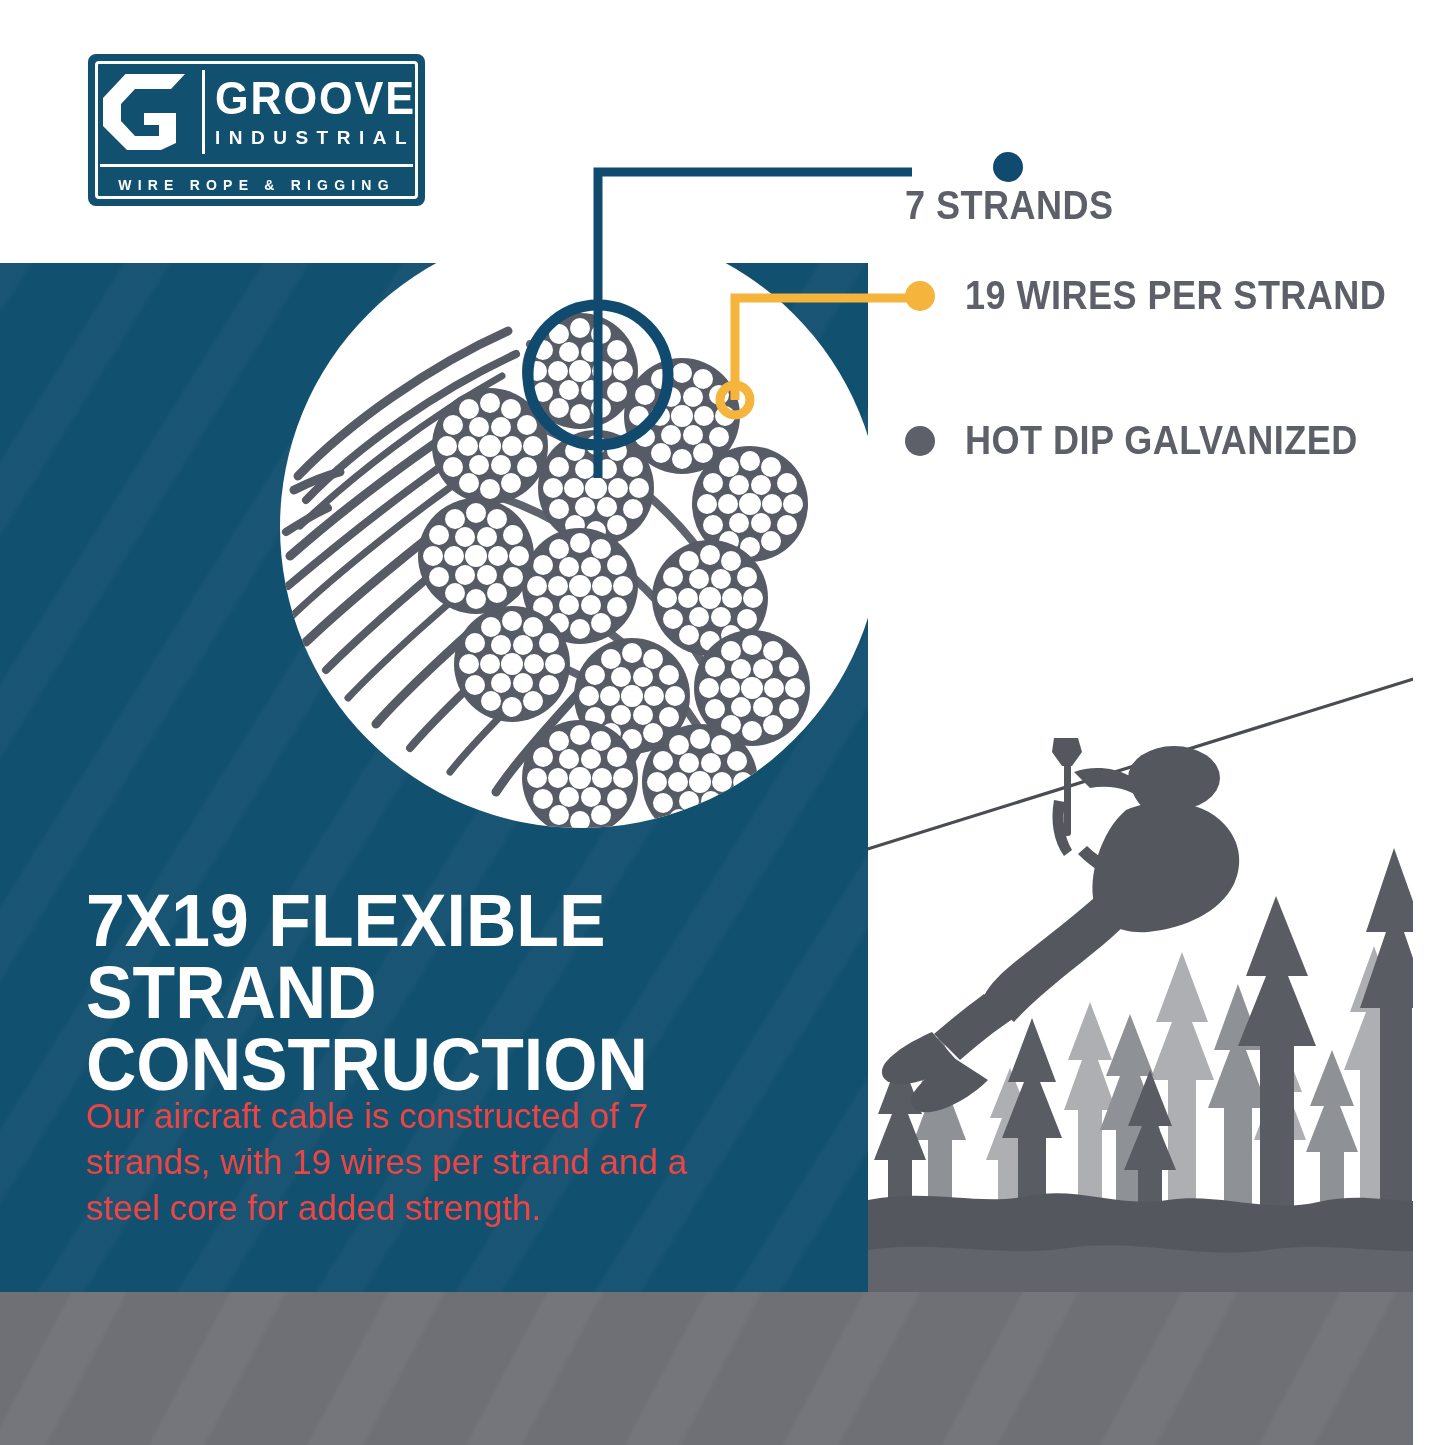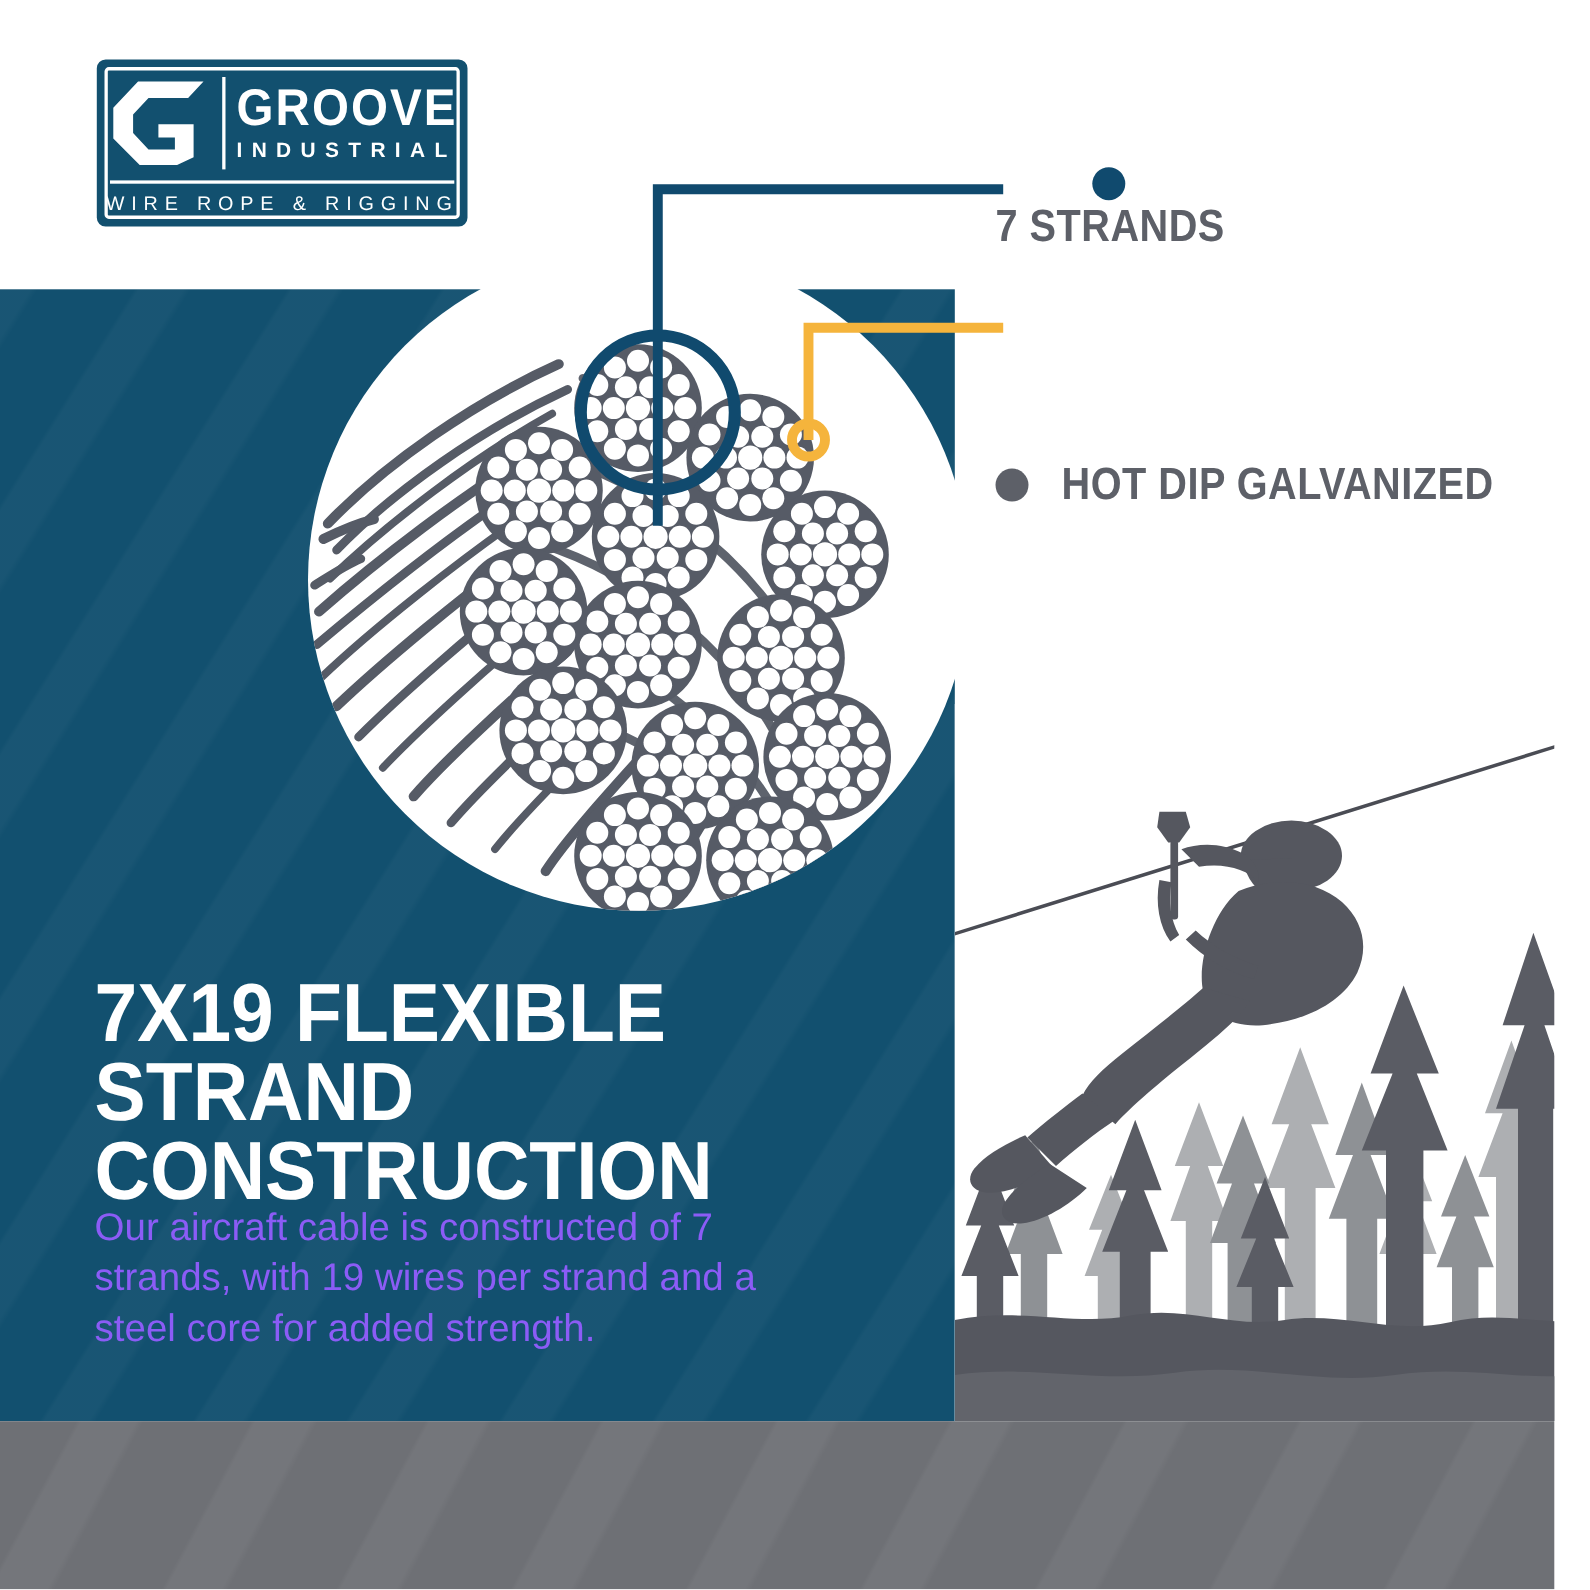--- a/index.html
+++ b/index.html
@@ -13,21 +13,21 @@
   .logo-top{position:absolute;left:10px;top:10px;right:10px;height:96px;display:flex;align-items:center;}
   .logo-mark{width:102px;height:88px;display:flex;align-items:center;justify-content:center;flex:0 0 auto;}
   .logo-div{width:3px;height:84px;background:#ffffff;margin:0 10px 0 2px;flex:0 0 auto;}
   .logo-words{display:flex;flex-direction:column;justify-content:center;flex:1 1 auto;}
   .logo-groove{color:#ffffff;font-weight:bold;font-size:47px;line-height:.96;letter-spacing:2px;
      font-family:"Liberation Sans Narrow","Liberation Sans",sans-serif;transform:scaleX(.92);transform-origin:left center;}
   .logo-industrial{color:#ffffff;font-weight:bold;font-size:19px;letter-spacing:8.5px;margin-top:6px;
      font-family:"Liberation Sans",sans-serif;}
   .logo-rule{position:absolute;left:12px;right:12px;top:110px;height:3px;background:#ffffff;}
   .logo-bottom{position:absolute;left:12px;right:12px;top:114px;height:34px;display:flex;align-items:center;justify-content:center;}
-  .logo-tag{color:#ffffff;font-weight:normal;font-size:18px;letter-spacing:6.2px;white-space:nowrap;}
+  .logo-tag{color:#ffffff;font-weight:bold;font-size:14px;letter-spacing:6.2px;white-space:nowrap;}
 
   
   .blue-panel{position:absolute;left:0;top:263px;width:868px;height:1029px;background:#12506F;overflow:hidden;}
   .blue-panel .waves{position:absolute;inset:-40%;
      background:repeating-linear-gradient(122deg,
         rgba(255,255,255,0.000) 0px,
         rgba(255,255,255,0.000) 26px,
         rgba(255,255,255,0.030) 30px,
         rgba(255,255,255,0.030) 64px,
         rgba(255,255,255,0.000) 70px,
@@ -51,21 +51,21 @@
      font-family:"Liberation Sans Narrow","Liberation Sans",sans-serif;transform:scaleX(.88);transform-origin:left center;}
   #callout-0{left:905px;top:152px;flex-direction:column;}
   #callout-1{left:905px;top:272px;}
   #callout-2{left:905px;top:382px;margin-top:35px;}
 
   
   .headline{position:absolute;left:86px;top:884px;width:760px;color:#ffffff;font-weight:bold;
      font-size:75px;line-height:.96;letter-spacing:0px;
      font-family:"Liberation Sans Narrow","Liberation Sans",sans-serif;transform:scaleX(.93);transform-origin:left top;}
   .headline span{display:block;}
-  .body-copy{position:absolute;left:86px;top:1093px;width:650px;color:#8b5cf6;font-size:35px;line-height:1.32;
+  .body-copy{position:absolute;left:86px;top:1093px;width:650px;color:#ef4444;font-size:35px;line-height:1.32;
      font-family:"Liberation Sans",sans-serif;}
 
   
   .photo{position:absolute;left:868px;top:640px;width:577px;height:652px;overflow:hidden;background:#ffffff;}
   .photo svg{display:block;width:100%;height:100%;}
 
   
   .bottom-bar{position:absolute;left:0;top:1292px;width:1445px;height:153px;background:#6E7075;overflow:hidden;}
   .bottom-bar .waves{position:absolute;inset:-60%;
      background:repeating-linear-gradient(118deg,
@@ -204,20 +204,24 @@
     <polyline points="735,400 735,298 912,298" fill="none" stroke="#F5B43C" stroke-width="9" stroke-linejoin="miter"></polyline>
 
     <circle cx="735" cy="400" r="15" fill="none" stroke="#F5B43C" stroke-width="9"></circle>
   </svg>
 
   <div class="callout" id="callout-0">
     <span class="dot" style="width:30px;height:30px;background:#104A6E;margin-right:30px;"></span>
     <span class="lbl">7 STRANDS</span>
   </div>
 
+  <div class="callout" id="callout-1">
+    <span class="dot" style="width:30px;height:30px;background:#F5B43C;margin-right:30px;"></span>
+    <span class="lbl">19 WIRES PER STRAND</span>
+  </div>
 
   <div class="callout" id="callout-2">
     <span class="dot" style="width:30px;height:30px;background:#5D6068;margin-right:30px;"></span>
     <span class="lbl">HOT DIP GALVANIZED</span>
   </div>
 
   <div class="headline">
     <span>7X19 FLEXIBLE</span>
     <span>STRAND CONSTRUCTION</span>
   </div>

